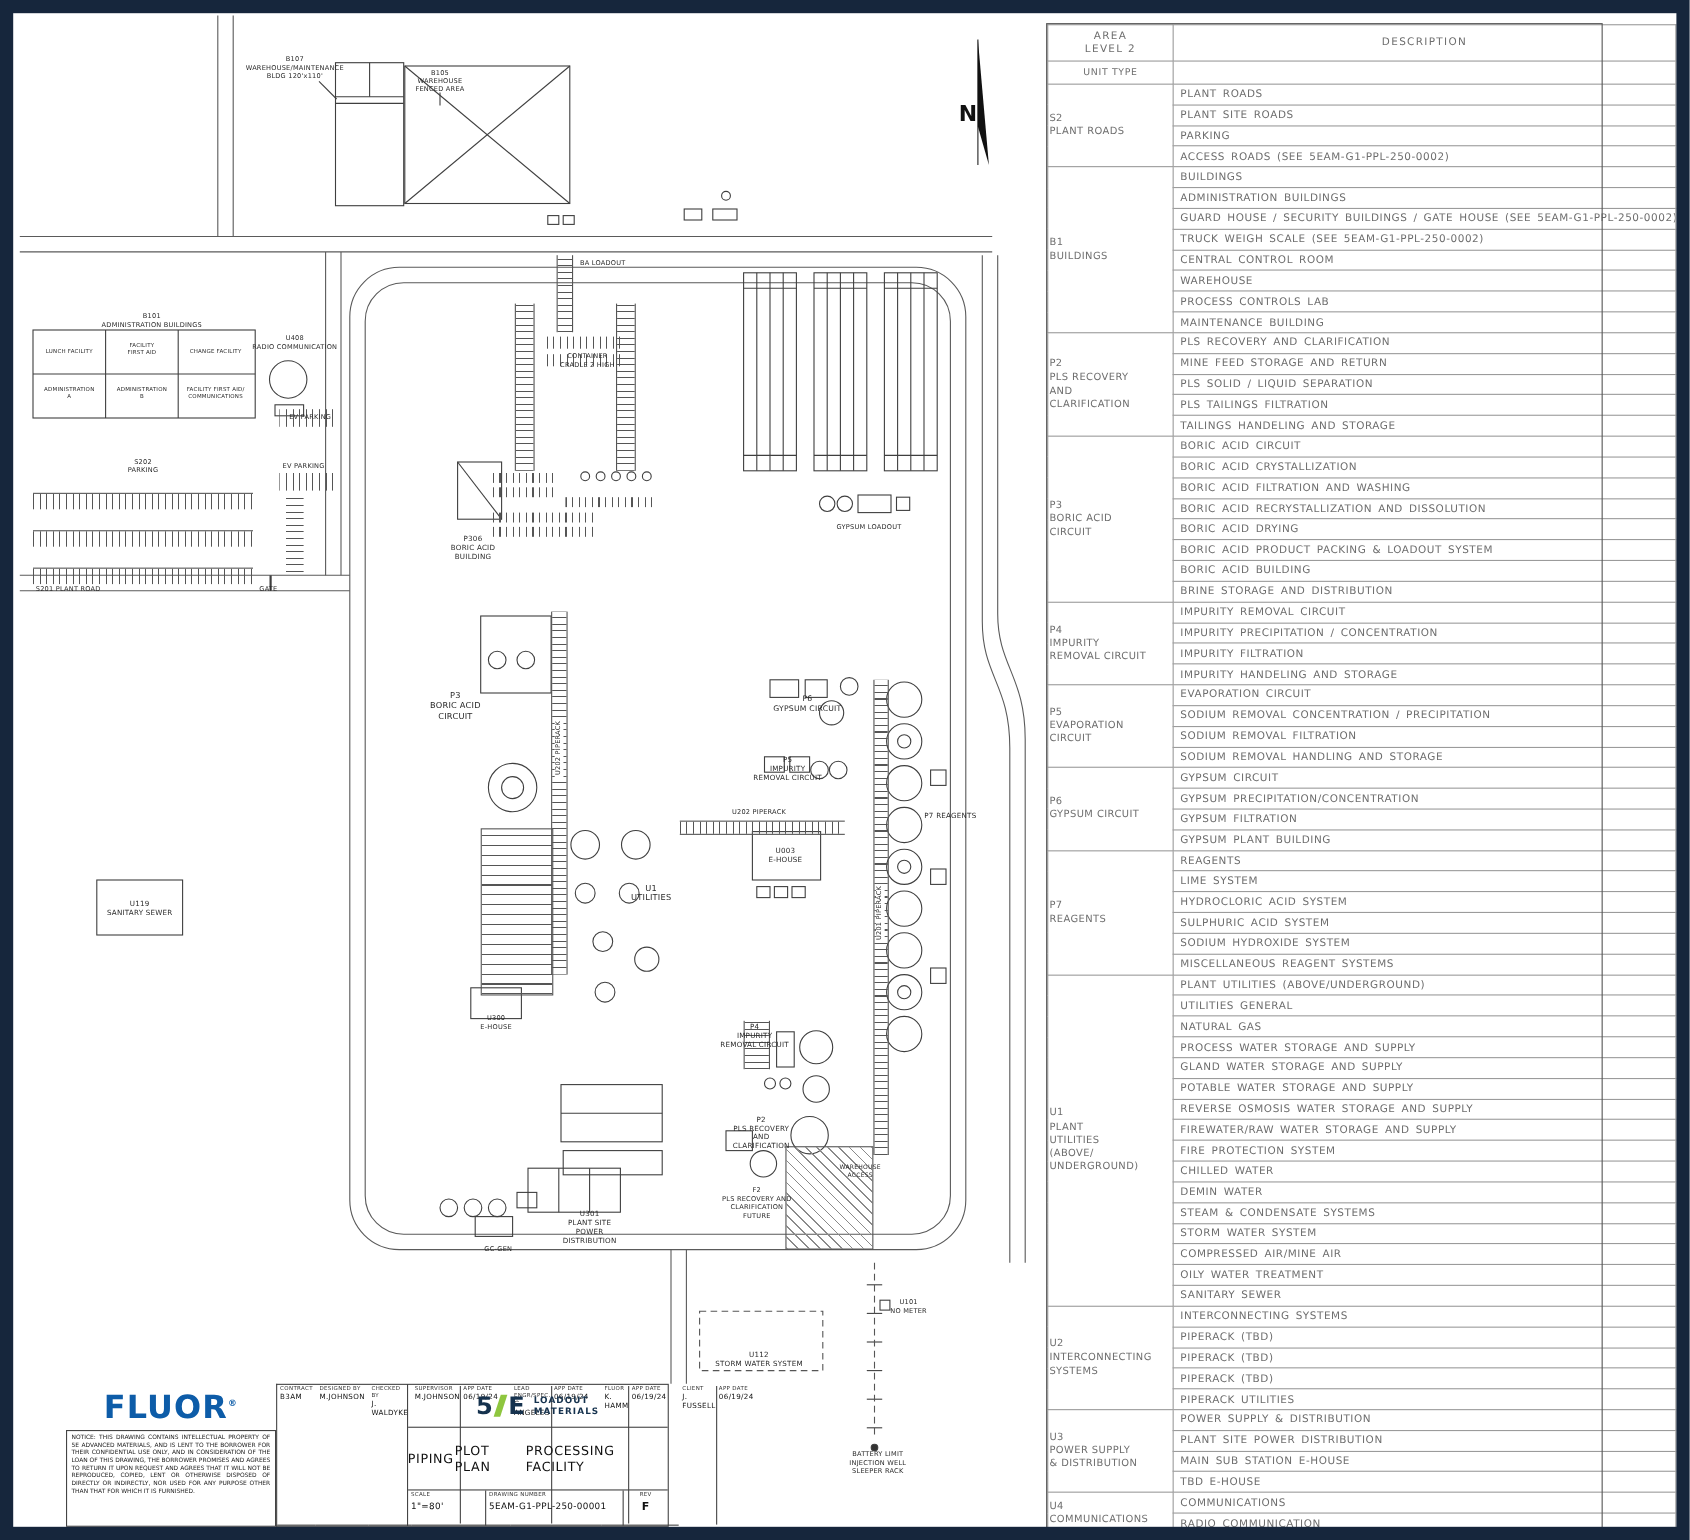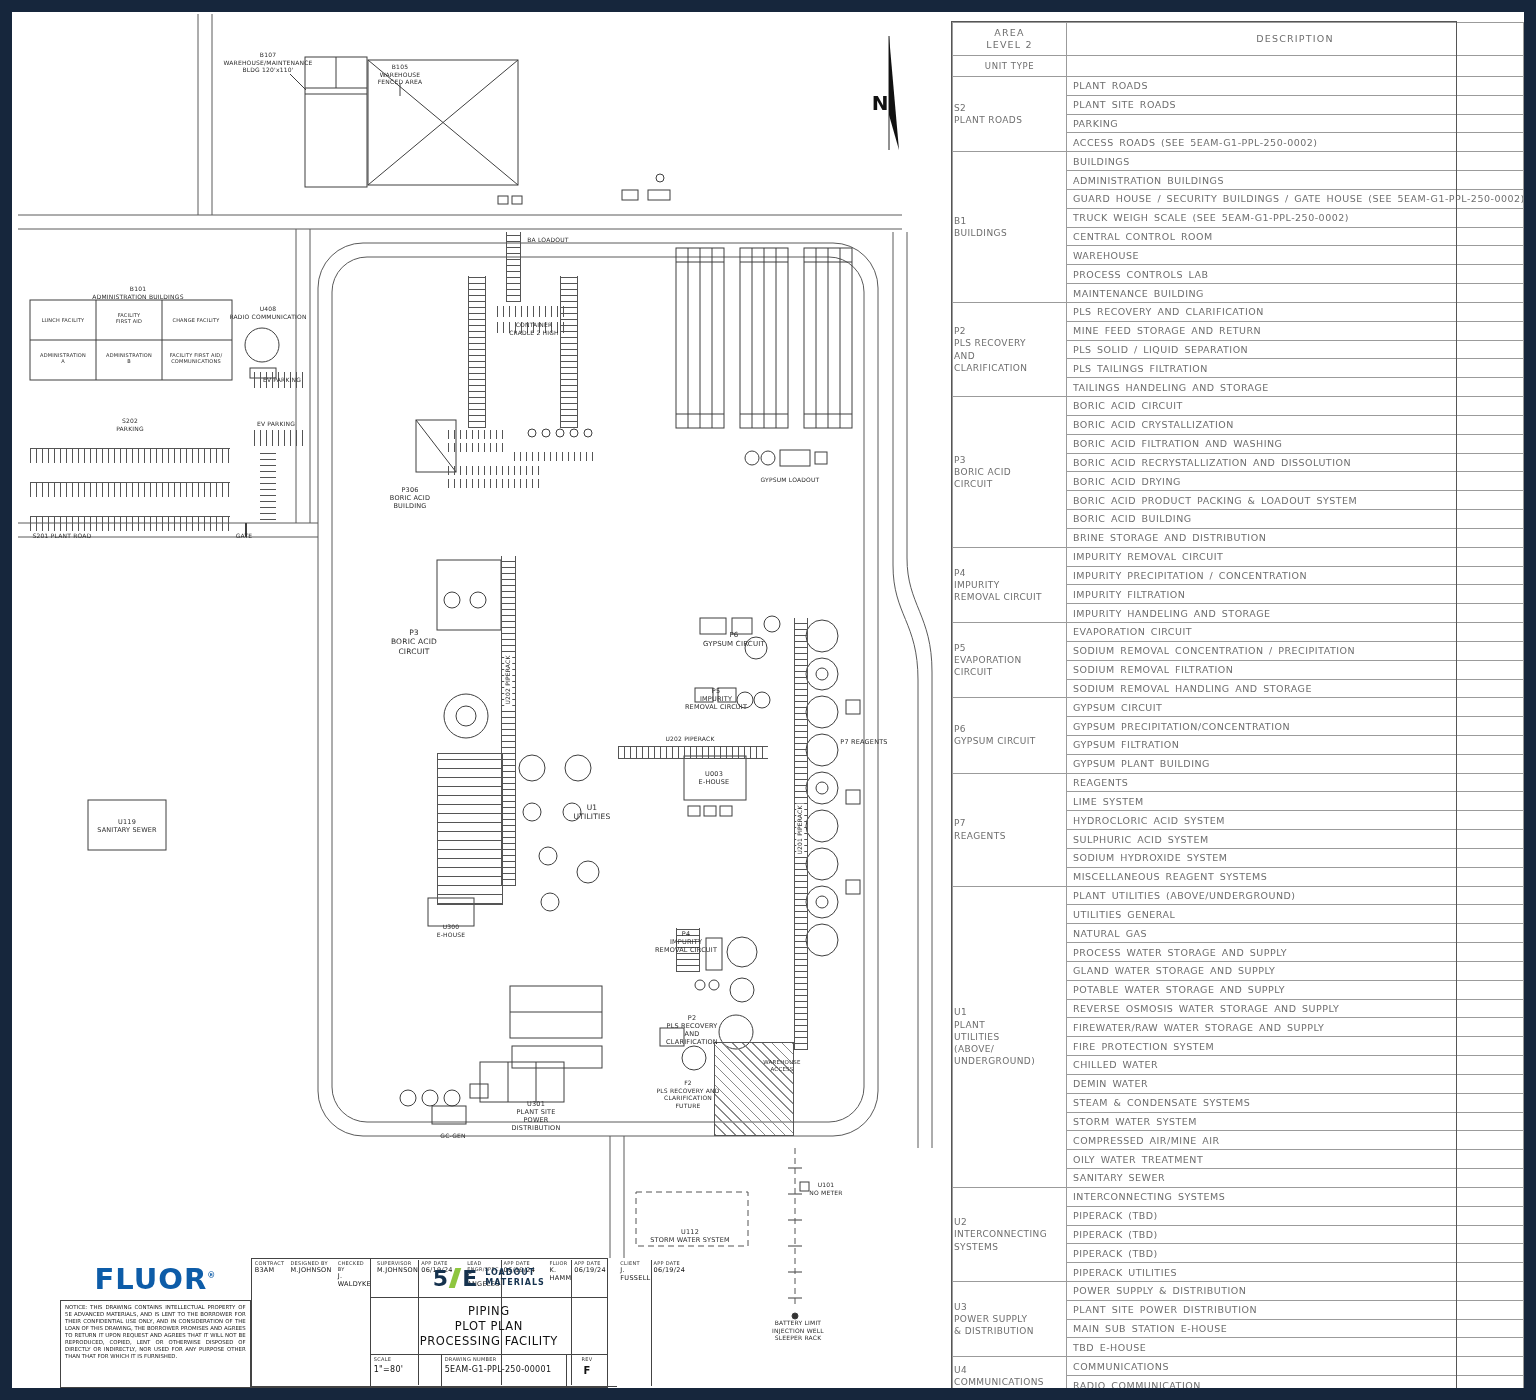--- a/index.html
+++ b/index.html
@@ -46,21 +46,21 @@
   .tb-row2{display:flex;}
   .tb-row2 .l{flex:1;}
   .tb-row2 .r{width:40px;border-left:1px solid #444;padding-left:2px;}
   .tb-colC{width:238px;border:1px solid #444;display:flex;flex-direction:column;}
   .brand5e{height:38px;display:flex;align-items:center;justify-content:center;gap:4px;border-bottom:1px solid #444;}
   .b5{font-size:22px;font-weight:bold;color:#15324e;}
   .bslash{width:6px;height:20px;background:#8ec63f;transform:skewX(-18deg);}
   .bE{font-size:22px;font-weight:bold;color:#15324e;}
   .btxt{display:flex;flex-direction:column;justify-content:center;margin-left:4px;}
   .btxt div{font-size:8px;font-weight:bold;color:#15324e;letter-spacing:1px;line-height:1.2;}
-  .dtitle{flex:1;display:flex;flex-direction:column;align-items:center;justify-content:center;gap:1px;}
+  .dtitle{flex:1;display:flex;flex-direction:row;align-items:center;justify-content:center;gap:1px;}
   .dtitle div{font-size:11.5px;letter-spacing:.6px;color:#111;}
   .tb-bottom{height:32px;display:flex;border-top:1px solid #444;}
   .tb-b{border-right:1px solid #444;padding:1px 3px;display:flex;flex-direction:column;}
   .tb-b:last-child{border-right:none;}
   .tb-b .v{font-size:8px;margin-top:3px;letter-spacing:.3px;}
   .tb-b.scale{width:64px;}
   .tb-b.dnum{flex:1;}
   .tb-b.rev{width:34px;text-align:center;}
   .tb-b.rev .v{font-size:10px;font-weight:bold;}
 </style>
@@ -258,21 +258,21 @@
       <div class="plot-label" style="left: 282px; top: 380px; font-size: 6px;">EV PARKING</div>
       <div class="plot-label" style="left: 130px; top: 424px; font-size: 6px;">S202
 PARKING</div>
       <div class="plot-label" style="left: 276px; top: 424px; font-size: 6px;">EV PARKING</div>
       <div class="plot-label" style="left: 62px; top: 536px; font-size: 6px;">S201 PLANT ROAD</div>
       <div class="plot-label" style="left: 244px; top: 536px; font-size: 6px;">GATE</div>
       <div class="plot-label" style="left: 548px; top: 240px; font-size: 6px;">BA LOADOUT</div>
       <div class="plot-label" style="left: 534px; top: 328px; font-size: 6px;">CONTAINER
 CRADLE 2 HIGH</div>
       <div class="plot-label" style="left: 790px; top: 480px; font-size: 6px;">GYPSUM LOADOUT</div>
-      <div class="plot-label" style="left: 410px; top: 498px; font-size: 6.5px;">P306
+      <div class="plot-label" style="left: 430px; top: 498px; font-size: 6.5px;">P306
 BORIC ACID
 BUILDING</div>
       <div class="plot-label" style="left: 414px; top: 642px; font-size: 7.5px;">P3
 BORIC ACID
 CIRCUIT</div>
       <div class="plot-label vlabel" style="left: 508px; top: 680px; font-size: 6px;">U202 PIPERACK</div>
       <div class="plot-label" style="left: 734px; top: 640px; font-size: 7px;">P6
 GYPSUM CIRCUIT</div>
       <div class="plot-label" style="left: 716px; top: 699px; font-size: 6.5px;">P5
 IMPURITY

